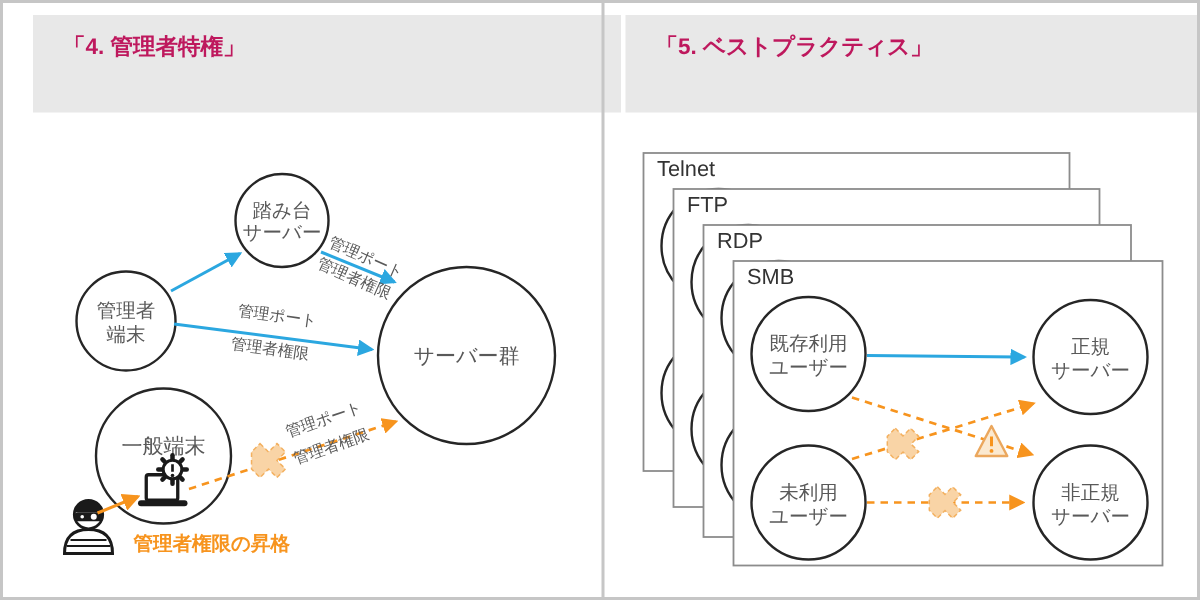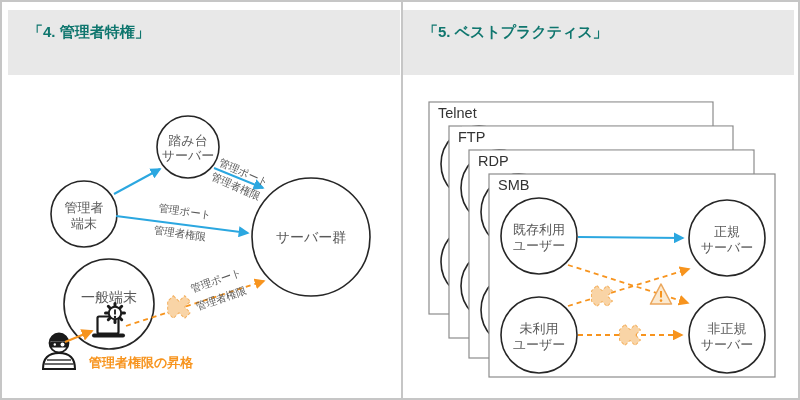--- a/index.html
+++ b/index.html
@@ -4,22 +4,22 @@
 <style>
   html,body { margin:0; padding:0; background:#fff; }
   .canvas {
     position:relative; width:800px; height:400px; box-sizing:border-box;
     background:#fff; border:2px solid #C6C6C6;
     font-family:"Liberation Sans", sans-serif;
     overflow:hidden;
   }
   .panel-header {
     position:absolute; top:8px; height:65px; background:#E8E8E8;
-    color:#0f766e; font-weight:bold; font-size:15px; line-height:21px;
-    padding:11px 0 0 20px; box-sizing:border-box; white-space:nowrap;
+    color:#be185d; font-weight:bold; font-size:15px; line-height:21px;
+    padding:11px 0 0 20px; box-sizing:border-box; white-space:nowrap;margin-left:14px;
   }
   .panel-header.left  { left:6px;  width:392px; }
   .panel-header.right { left:401px; width:391px; }
   .panel-header .line2 { margin-left:10px; }
   .divider { position:absolute; left:399px; top:0; bottom:0; width:2px; background:#C6C6C6; }
   svg.diagram { position:absolute; left:0; top:0; }
   svg text { font-family:"Liberation Sans", sans-serif; fill:#595959; dominant-baseline:central; }
   .node-circle { fill:#fff; stroke:#262626; stroke-width:1.6; }
   .node-text  { font-size:13px; text-anchor:middle; }
   .node-text-lg { font-size:14px; text-anchor:middle; }

